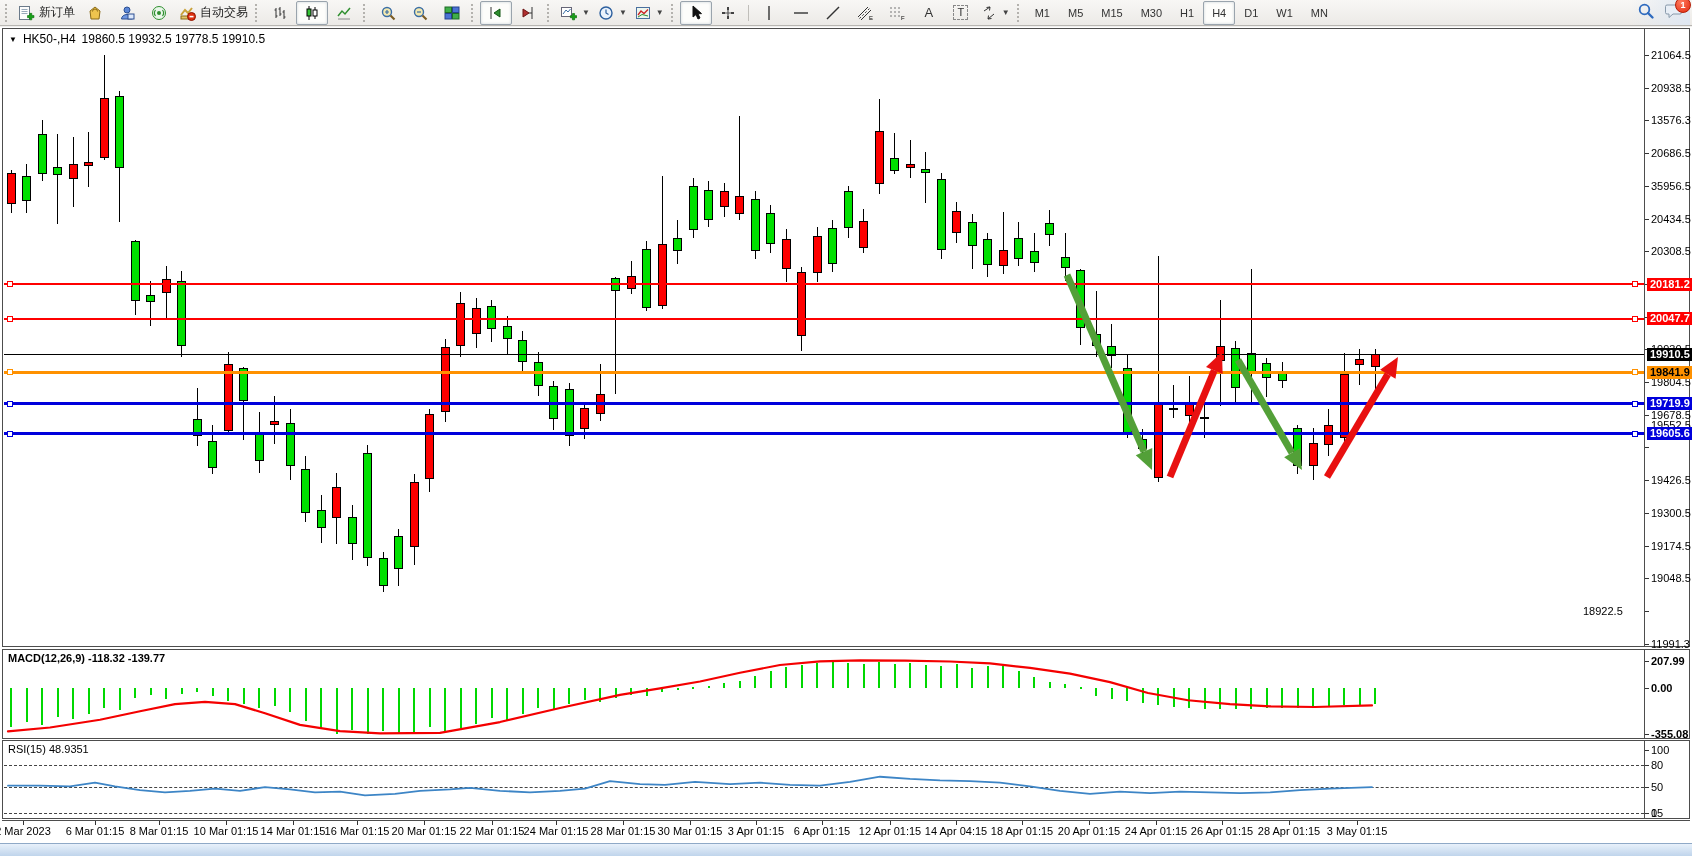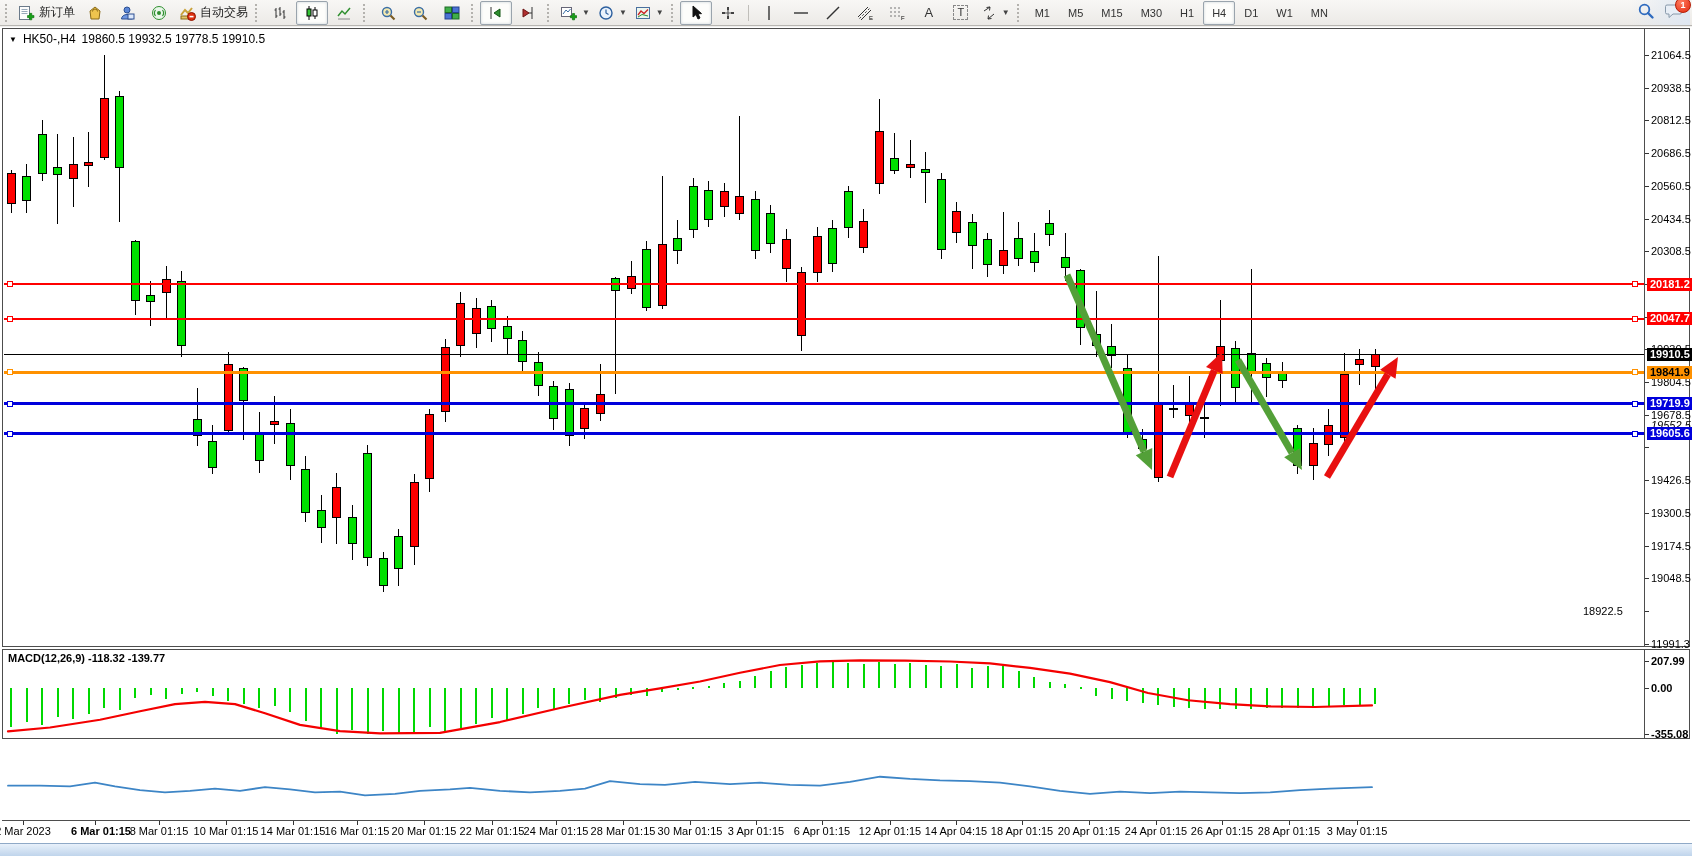--- a/index.html
+++ b/index.html
@@ -340,41 +340,41 @@
         <span class="tri">▼</span>
         <span>HK50-,H4</span>
         <span>19860.5 19932.5 19778.5 19910.5</span>
       </div>
     <div class="axis-line" style="left: 1641px;"></div>
         <div class="tickmark" style="left: 1642px; top: 26px;"></div>
         <div class="ticklab" style="left: 1648px; top: 20px;">21064.5</div>
         <div class="tickmark" style="left: 1642px; top: 58.7001px;"></div>
         <div class="ticklab" style="left: 1648px; top: 52.7001px;">20938.5</div>
         <div class="tickmark" style="left: 1642px; top: 91.4002px;"></div>
-        <div class="ticklab" style="left: 1648px; top: 85.4002px;">20812.5</div>
+        <div class="ticklab" style="left: 1648px; top: 85.4002px;">13576.3</div>
         <div class="tickmark" style="left: 1642px; top: 124.1px;"></div>
         <div class="ticklab" style="left: 1648px; top: 118.1px;">20686.5</div>
         <div class="tickmark" style="left: 1642px; top: 156.8px;"></div>
-        <div class="ticklab" style="left: 1648px; top: 150.8px;">20560.5</div>
+        <div class="ticklab" style="left: 1648px; top: 150.8px;">35956.5</div>
         <div class="tickmark" style="left: 1642px; top: 189.5px;"></div>
         <div class="ticklab" style="left: 1648px; top: 183.5px;">20434.5</div>
         <div class="tickmark" style="left: 1642px; top: 222.201px;"></div>
         <div class="ticklab" style="left: 1648px; top: 216.201px;">20308.5</div>
         <div class="tickmark" style="left: 1642px; top: 254.901px;"></div>
         <div class="ticklab" style="left: 1648px; top: 248.901px;">20182.5</div>
         <div class="tickmark" style="left: 1642px; top: 287.601px;"></div>
         <div class="ticklab" style="left: 1648px; top: 281.601px;">20056.5</div>
         <div class="tickmark" style="left: 1642px; top: 320.301px;"></div>
         <div class="ticklab" style="left: 1648px; top: 314.301px;">19930.5</div>
         <div class="tickmark" style="left: 1642px; top: 353.001px;"></div>
         <div class="ticklab" style="left: 1648px; top: 347.001px;">19804.5</div>
         <div class="tickmark" style="left: 1642px; top: 385.701px;"></div>
         <div class="ticklab" style="left: 1648px; top: 379.701px;">19678.5</div>
         <div class="tickmark" style="left: 1642px; top: 418.401px;"></div>
-        <div class="ticklab" style="left: 1648px; top: 390px; font-style: italic;">19552.5</div>
+        <div class="ticklab" style="left: 1648px; top: 390px;">19552.5</div>
         <div class="tickmark" style="left: 1642px; top: 451.101px;"></div>
         <div class="ticklab" style="left: 1648px; top: 445.101px;">19426.5</div>
         <div class="tickmark" style="left: 1642px; top: 483.801px;"></div>
         <div class="ticklab" style="left: 1648px; top: 477.801px;">19300.5</div>
         <div class="tickmark" style="left: 1642px; top: 516.501px;"></div>
         <div class="ticklab" style="left: 1648px; top: 510.501px;">19174.5</div>
         <div class="tickmark" style="left: 1642px; top: 549.201px;"></div>
         <div class="ticklab" style="left: 1648px; top: 543.201px;">19048.5</div>
         <div class="tickmark" style="left: 1642px; top: 581.902px;"></div>
         <div class="ticklab" style="left: 1580px; top: 575.902px;">18922.5</div>
@@ -675,25 +675,44 @@
         <div class="macd-bar" style="left: 1340px; top: 38.3px; height: 16.8568px;"></div>
         <div class="macd-bar" style="left: 1355.5px; top: 38.3px; height: 16.2085px;"></div>
         <div class="macd-bar" style="left: 1371px; top: 38.3px; height: 15.3008px;"></div>
         <div class="tickmark" style="left: 1642px; top: 11.3303px;"></div>
         <div class="ticklab" style="left: 1648px; top: 5.33034px;">207.99</div>
         <div class="tickmark" style="left: 1642px; top: 38.3px;"></div>
         <div class="ticklab" style="left: 1648px; top: 32.3px;">0.00</div>
         <div class="tickmark" style="left: 1642px; top: 84.3425px;"></div>
         <div class="ticklab" style="left: 1648px; top: 78.3425px;">-355.08</div>
       </div>
+    <div class="panel" id="panel-rsi">
+      <div class="ind-label">
+        <span>RSI(15)</span> <span>48.9351</span>
+      </div>
+    <div class="axis-line" style="left: 1641px;"></div>
+        <div class="dash-level" style="left: 1px; width: 1640px; top: 24.08px;"></div>
+        <div class="dash-level" style="left: 1px; width: 1640px; top: 46.4px;"></div>
+        <div class="dash-level" style="left: 1px; width: 1640px; top: 72.44px;"></div>
+        <div class="tickmark" style="left: 1642px; top: 9.2px;"></div>
+        <div class="ticklab" style="left: 1648px; top: 3.2px;">100</div>
+        <div class="tickmark" style="left: 1642px; top: 24.08px;"></div>
+        <div class="ticklab" style="left: 1648px; top: 18.08px;">80</div>
+        <div class="tickmark" style="left: 1642px; top: 46.4px;"></div>
+        <div class="ticklab" style="left: 1648px; top: 40.4px;">50</div>
+        <div class="tickmark" style="left: 1642px; top: 72px;"></div>
+        <div class="ticklab" style="left: 1648px; top: 66px;">15</div>
+        <div class="tickmark" style="left: 1642px; top: 72px;"></div>
+        <div class="ticklab" style="left: 1648px; top: 66px;">0</div>
+      </div>
     <div class="time-axis" id="time-axis">
         <div class="ttick" style="left: 21px;"></div>
         <div class="tlabel" style="left: 21px; transform: translateX(-50%);">2 Mar 2023</div>
         <div class="ttick" style="left: 93px;"></div>
-        <div class="tlabel" style="left: 99px; transform: translateX(-50%); font-weight: bold;">6 Mar 01:15</div>
+        <div class="tlabel" style="left: 93px; transform: translateX(-50%);">6 Mar 01:15</div>
         <div class="ttick" style="left: 157px;"></div>
         <div class="tlabel" style="left: 157px; transform: translateX(-50%);">8 Mar 01:15</div>
         <div class="ttick" style="left: 224px;"></div>
         <div class="tlabel" style="left: 224px; transform: translateX(-50%);">10 Mar 01:15</div>
         <div class="ttick" style="left: 291px;"></div>
         <div class="tlabel" style="left: 291px; transform: translateX(-50%);">14 Mar 01:15</div>
         <div class="ttick" style="left: 355px;"></div>
         <div class="tlabel" style="left: 355px; transform: translateX(-50%);">16 Mar 01:15</div>
         <div class="ttick" style="left: 422px;"></div>
         <div class="tlabel" style="left: 422px; transform: translateX(-50%);">20 Mar 01:15</div>

